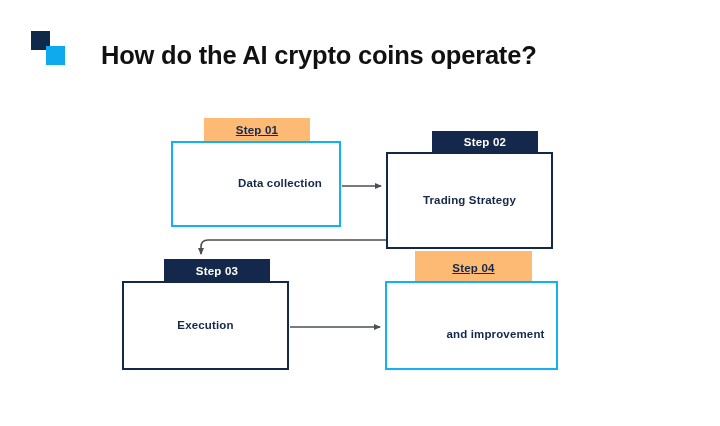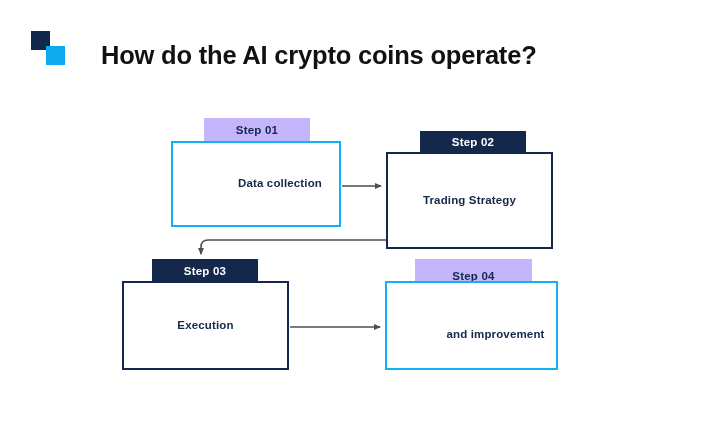--- a/index.html
+++ b/index.html
@@ -85,48 +85,50 @@
   .step-label {
     font-size: 11.5px;
     font-weight: bold;
     line-height: 1.55;
     color: #14284B;
     letter-spacing: 0.15px;
   }
 
   
   .step.cyan .step-tab {
-    background: #c4b5fd;
+    background: #fdba74;
     color: #14284B;
+    text-decoration: underline;
   }
   .step.cyan .step-body {
     border: 2.5px solid #0FB3F5;
     padding-left: 48px;
   }
 
   
   .step.navy .step-tab {
     background: #14284B;
     color: #ffffff;
+    margin-left: 12px;
   }
   .step.navy .step-body {
     border: 2.5px solid #14284B;
   }
 
   
   #step-01 .step-tab { left: 204px; top: 118px; width: 106px; height: 23px; }
   #step-01 .step-body { left: 171px; top: 141px; width: 170px; height: 86px; }
 
   #step-02 .step-tab { left: 420px; top: 131px; width: 106px; height: 22px; }
   #step-02 .step-body { left: 386px; top: 152px; width: 167px; height: 97px; }
 
   #step-03 .step-tab { left: 152px; top: 259px; width: 106px; height: 23px; }
   #step-03 .step-body { left: 122px; top: 281px; width: 167px; height: 89px; }
 
-  #step-04 .step-tab { left: 415px; top: 259px; width: 117px; height: 33px; }
+  #step-04 .step-tab { left: 415px; top: 251px; width: 117px; height: 33px; }
   #step-04 .step-body { left: 385px; top: 281px; width: 173px; height: 89px; }
 
   
   #connectors {
     position: absolute;
     left: 0;
     top: 0;
     width: 720px;
     height: 426px;
     pointer-events: none;

